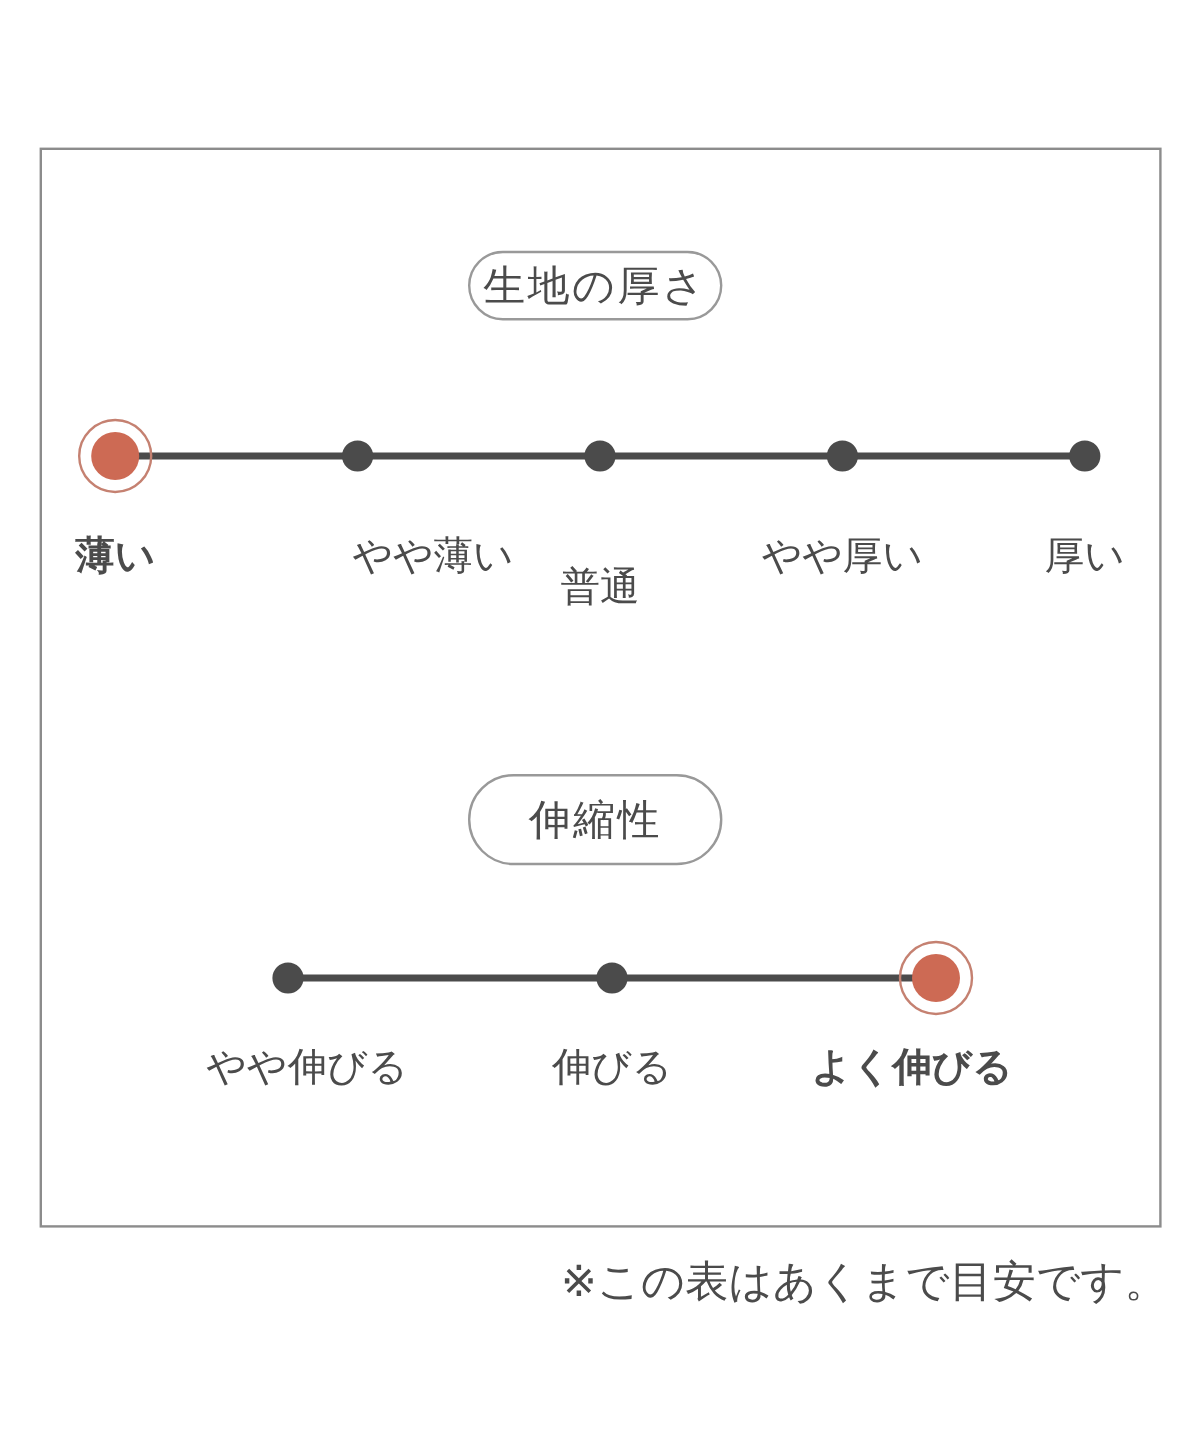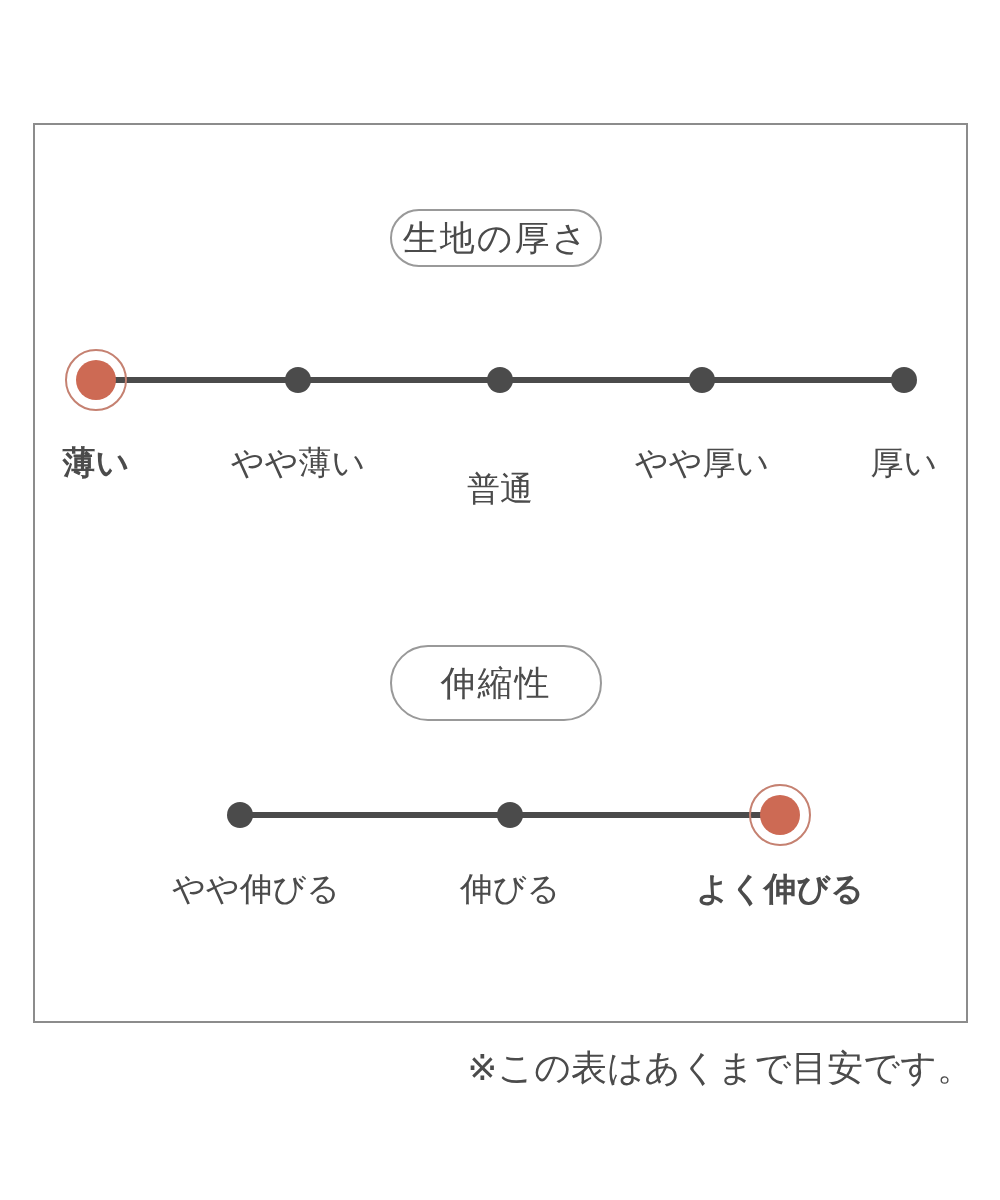--- a/index.html
+++ b/index.html
@@ -133,21 +133,21 @@
     <div class="marker" style="left:702px; top:380px;">
 
       <span class="core"></span>
     </div>
     <div class="marker" style="left:904px; top:380px;">
 
       <span class="core"></span>
     </div>
 
     <div class="lbl bold" style="left:96px;">薄い</div>
-    <div class="lbl" style="left:298px;">やや薄い</div>
+    <div class="lbl" style="left:298px;text-align:right;">やや薄い</div>
     <div class="lbl" style="left:500px;margin-top:26px;">普通</div>
     <div class="lbl" style="left:702px;">やや厚い</div>
     <div class="lbl" style="left:904px;">厚い</div>
   </div>
 
   <div class="pill pill-stretch">
     <span class="pill-text">伸縮性</span>
   </div>
 
   <div class="track track-2"></div>
@@ -161,18 +161,18 @@
 
       <span class="core"></span>
     </div>
     <div class="marker selected" style="left:780px; top:815px;">
       <span class="ring"></span>
       <span class="core"></span>
     </div>
 
     <div class="lbl" style="left:256px;">やや伸びる</div>
     <div class="lbl" style="left:510px;">伸びる</div>
-    <div class="lbl bold" style="left:780px;">よく伸びる</div>
+    <div class="lbl bold" style="left:760px;">よく伸びる</div>
   </div>
 
   <div class="note">※この表はあくまで目安です。</div>
 
 </div>
 
 </body></html>

